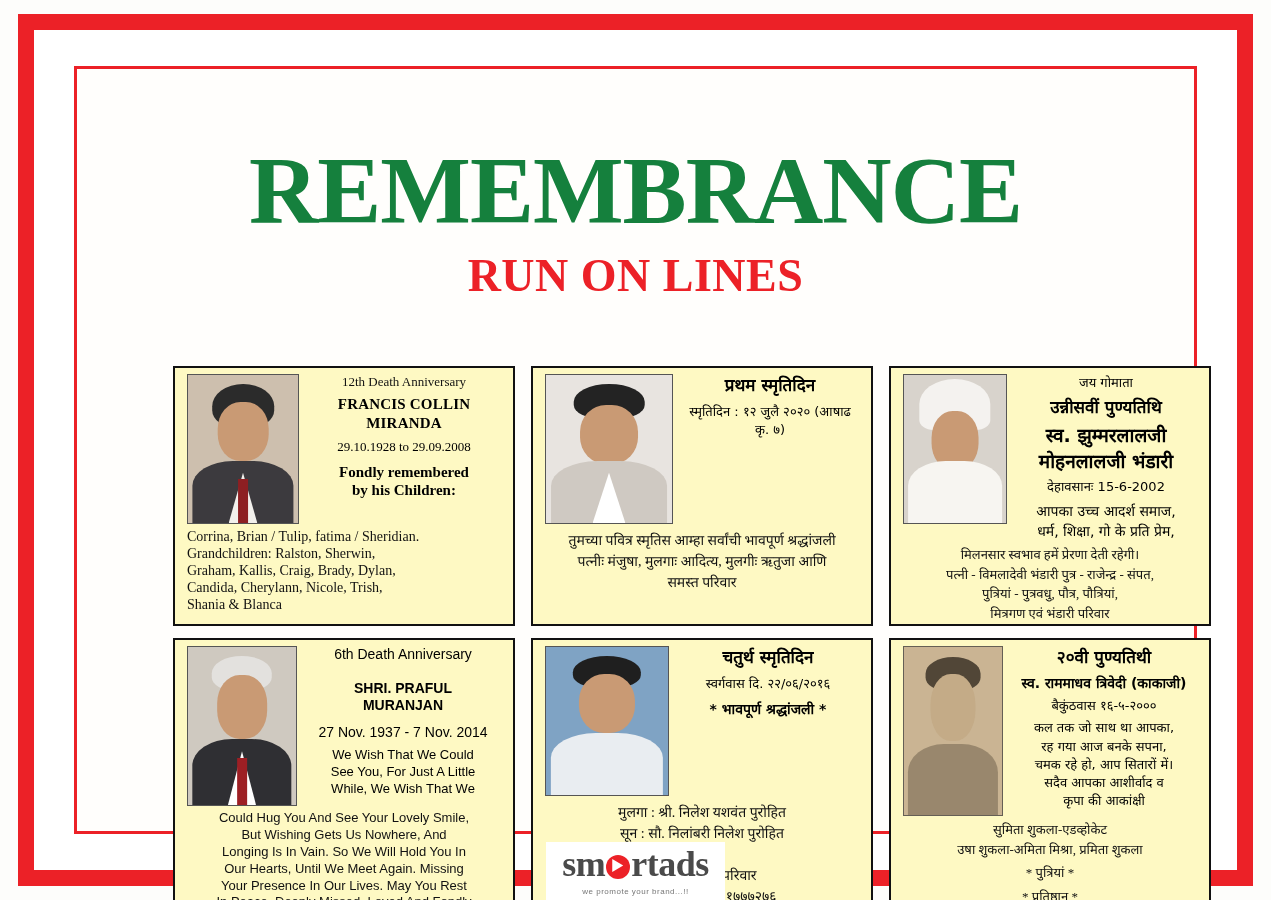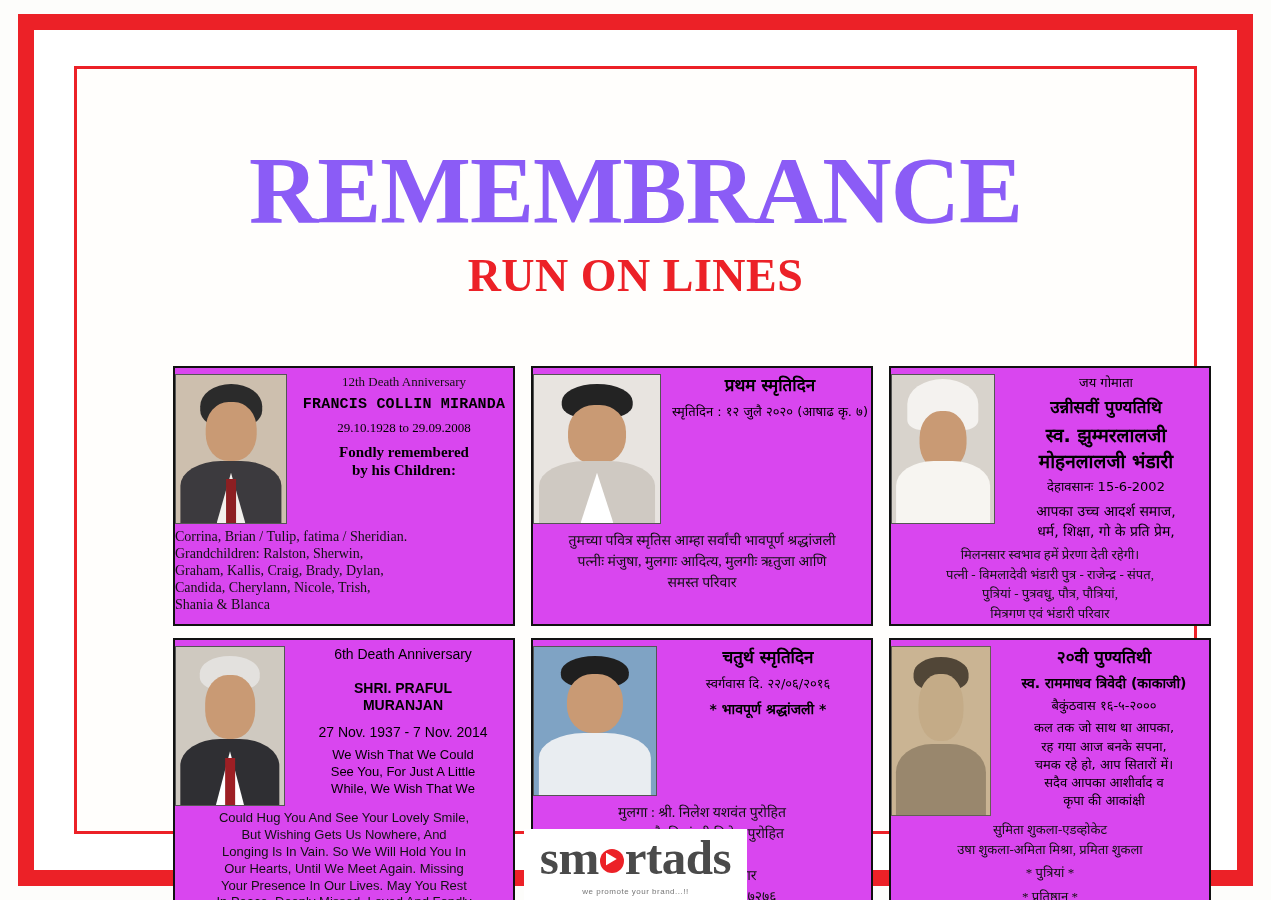--- a/index.html
+++ b/index.html
@@ -27,21 +27,21 @@
     left:40px; top:36px; right:40px; bottom:36px;
     border:3px solid #ec2127;
     background:#fffefc;
   }
   .content {
     position:absolute;
     left:58px; top:52px; right:58px; bottom:52px;
   }
   .title {
     text-align:center;
-    color:#8b5cf6;
+    color:#15803d;
     font-family:"Liberation Serif", serif;
     font-weight:bold;
     font-size:96px;
     line-height:1.0;
     letter-spacing:-1px;
     margin-top:22px;
   }
   .subtitle {
     text-align:center;
     color:#ec2127;
@@ -56,22 +56,22 @@
     position:absolute;
     left:38px; right:38px; top:245px;
     display:grid;
     grid-template-columns: 342px 342px 322px;
     grid-template-rows: 260px 270px;
     column-gap:16px;
     row-gap:12px;
   }
   .ad {
     border:2px solid #111;
-    background:#d946ef;
-    padding:6px 0;
+    background:#fef9c3;
+    padding:6px 12px;
     position:relative;
     overflow:hidden;
   }
   .ad-top {
     display:flex;
     gap:8px;
     align-items:flex-start;
   }
   .photo {
     flex:0 0 auto;
@@ -88,21 +88,21 @@
   .photo.turban .hair { background:#f4f2ef; height:34%; width:70%; top:3%; border-radius:50% 50% 20% 20%; }
   .photo.sepia { background:#b9a58c; filter:sepia(0.5) contrast(0.95); }
   .ad-head {
     flex:1 1 auto;
     text-align:center;
     line-height:1.28;
   }
   .eng-serif { font-family:"Liberation Serif", serif; }
   .dev { font-family:"DejaVu Sans", sans-serif; }
   .l-anniv { font-size:13px; color:#111; }
-  .l-name-serif { font-family:Liberation Mono, monospace; font-weight:bold; font-size:15px; letter-spacing:0.2px; margin-top:4px; }
+  .l-name-serif { font-family:Liberation Serif, serif; font-weight:bold; font-size:15px; letter-spacing:0.2px; margin-top:4px; }
   .l-dates { font-size:13px; margin-top:6px; }
   .l-fondly { font-family:"Liberation Serif", serif; font-weight:bold; font-size:15px; margin-top:7px; line-height:1.2; }
   .l-children { font-family:"Liberation Serif", serif; font-size:14px; line-height:1.22; margin-top:2px; }
   .ad-body {
     margin-top:4px;
     font-family:"Liberation Serif", serif;
     font-size:14px;
     line-height:1.22;
     color:#111;
   }
@@ -130,21 +130,21 @@
     display:flex; justify-content:center; align-items:center;
   }
   .logo-box {
     background:#ffffff;
     padding:4px 16px 6px 16px;
     display:flex; flex-direction:column; align-items:center;
   }
   .logo-text {
     font-family:"Liberation Serif", serif;
     font-weight:bold;
-    font-size:49px;
+    font-size:36px;
     color:#4a4a4a;
     line-height:1;
     letter-spacing:-0.5px;
     display:flex; align-items:center;
   }
   .logo-text .sm { color:#4a4a4a; }
   .logo-dot {
     display:inline-block;
     width:24px;height:24px;border-radius:50%;
     background:#ec2127; margin:0 1px;

